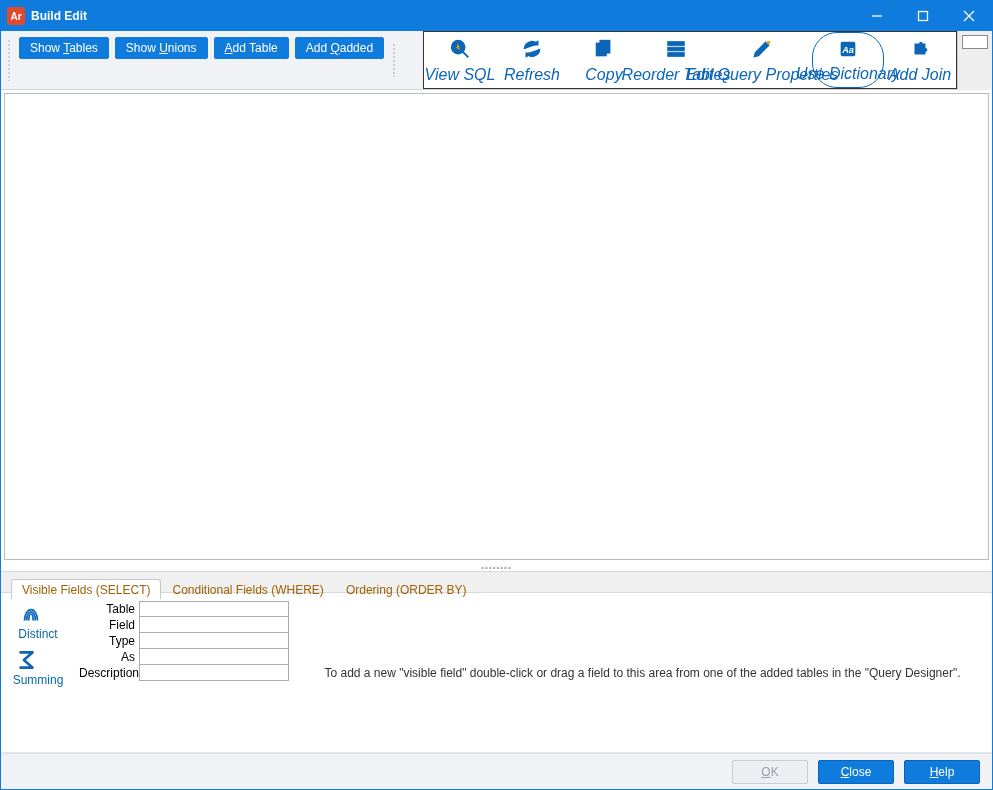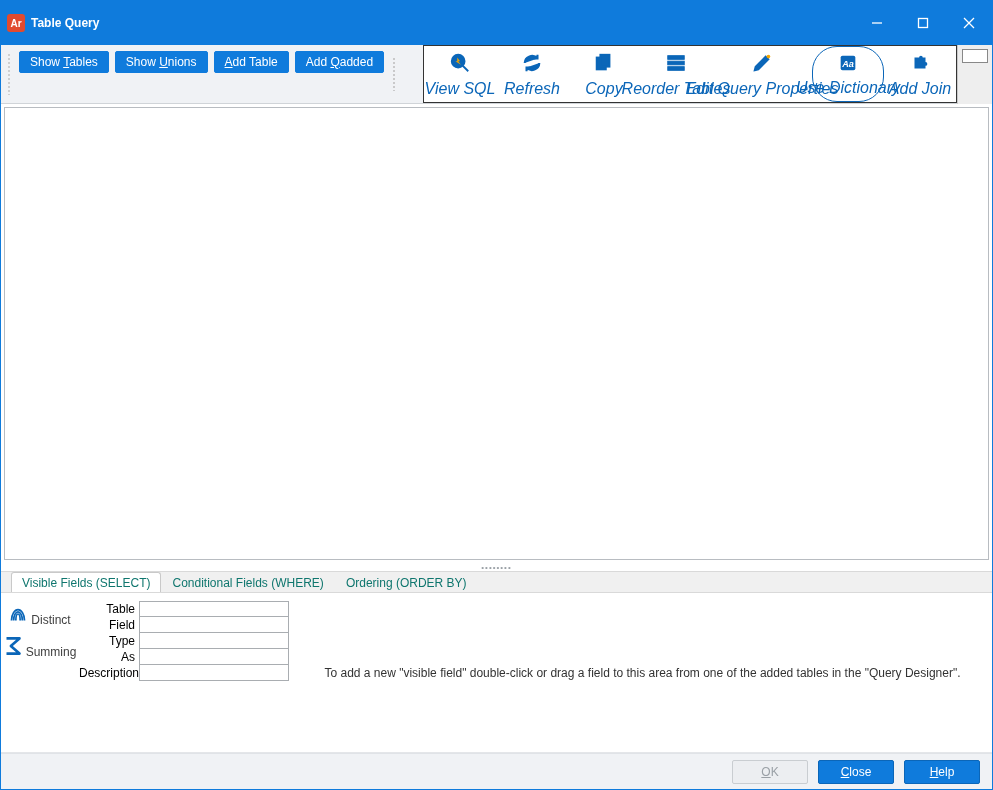--- a/index.html
+++ b/index.html
@@ -1,20 +1,20 @@
 <!DOCTYPE html>
 <html><head>
 <meta charset="utf-8">
 <style>
 * { box-sizing: border-box; margin: 0; padding: 0; }
 html, body { width: 993px; height: 790px; font-family: "Segoe UI", Tahoma, sans-serif; font-size: 12px; overflow: hidden; background: #fff; }
 
 .window { width: 993px; height: 790px; display: flex; flex-direction: column; border: 1px solid #0f7bdc; }
 
-.titlebar { height: 44px; background: #0f7bdc; color: #fff; display: flex; align-items: center; padding-left: 6px; }
+.titlebar { height: 30px; background: #0f7bdc; color: #fff; display: flex; align-items: center; padding-left: 6px; }
 .titlebar .app-icon { width: 18px; height: 18px; background: #e14a2f; border-radius: 3px; color: #fff; font-size: 10px; font-weight: bold; display: flex; align-items: center; justify-content: center; margin-right: 6px; }
 .titlebar .title { font-size: 12px; font-weight: 600; }
 .titlebar .spacer { flex: 1; }
 .titlebar .winbtn { width: 46px; height: 30px; display: flex; align-items: center; justify-content: center; }
 .titlebar .winbtn svg { width: 12px; height: 12px; stroke: #fff; fill: none; stroke-width: 1.3; }
 
 .topband { display: flex; align-items: stretch; background: #f0f2f5; border-bottom: 1px solid #d0d4d8; height: 59px; }
 .leftbuttons { display: flex; align-items: flex-start; gap: 6px; padding: 6px 6px 0 18px; flex-wrap: nowrap; position: relative; }
 .leftbuttons::before { content: ""; position: absolute; left: 6px; top: 8px; bottom: 8px; width: 4px; background-image: radial-gradient(#b8b8b8 1px, transparent 1px); background-size: 4px 4px; opacity: .6; }
 .bluebtn { background: #0f7bdc; color: #fff; border: 1px solid #0f7bdc; border-radius: 2px; padding: 3px 10px; font-size: 12px; height: 22px; line-height: 14px; cursor: pointer; }
@@ -33,26 +33,26 @@
 .ribbonbtn.disabled svg * { fill: #b5b9bd !important; stroke: #b5b9bd !important; }
 
 .side-swatch { width: 35px; height: 59px; background: #eee; border-left: 1px solid #c9c9c9; display:flex; align-items:flex-start; justify-content:center; padding-top:4px;}
 .side-swatch .sw { width: 26px; height: 14px; background:#fff; border:1px solid #888;}
 
 .canvas { flex: 1; background: #fff; margin: 3px; border: 1px solid #b8bcc1; position: relative; }
 
 .splitdots { height: 8px; display:flex; align-items:center; justify-content:center; color:#9aa0a6; font-size:8px; letter-spacing:1px;}
 
 .tabs { height: 22px; background: #f0f0f0; display: flex; align-items: flex-end; border-top: 1px solid #d9d9d9; border-bottom: 1px solid #d9d9d9; padding-left: 10px; gap: 0; }
-.tab { padding: 3px 10px 2px; font-size: 12px; color: #0f766e; border: 1px solid transparent; border-bottom: none; background: transparent; cursor: pointer; position: relative; top: 0;}
+.tab { padding: 3px 10px 2px; font-size: 12px; color: #a16207; border: 1px solid transparent; border-bottom: none; background: transparent; cursor: pointer; position: relative; top: 7px;}
 .tab.active { background: #fff; border-color: #c9c9c9; border-top-left-radius: 3px; border-top-right-radius: 3px; }
 
 .bottompanel { height: 160px; background: #fff; display: flex; padding: 8px 10px; gap: 14px; border-bottom: 1px solid #e4e6e9;}
 .sidetools { width: 54px; display: flex; flex-direction: column; align-items: center; gap: 6px; }
-.sidetools .tool { display: flex; flex-direction: row; align-items: flex-end; color: #404040; font-size: 12px; cursor: pointer; }
+.sidetools .tool { display: flex; flex-direction: column; align-items: flex-start; color: #0369a1; font-size: 12px; cursor: pointer; }
 .sidetools .tool svg { width: 26px; height: 26px; }
 .propgrid { width: 210px; }
 .propgrid .row { display: flex; align-items: center; height: 16px; }
 .propgrid .lbl { width: 60px; text-align: right; padding-right: 4px; font-size: 12px; color: #000; }
 .propgrid .cell { flex: 1; height: 16px; border: 1px solid #a9adb1; border-top: none; }
 .propgrid .row:first-child .cell { border-top: 1px solid #a9adb1; }
 .hint { flex: 1; display: flex; align-items: center; justify-content: center; color: #333; font-size: 12px; padding: 0 20px; text-align: center;}
 
 .footer { height: 36px; background: #f0f2f5; display: flex; align-items: center; justify-content: flex-end; gap: 10px; padding: 0 12px; border-top: 1px solid #e0e3e7;}
 .footer .fb { min-width: 76px; height: 24px; border-radius: 2px; font-size: 12px; cursor: pointer; border: 1px solid #0b66b8; background:#0f7bdc; color:#fff; }
@@ -62,21 +62,21 @@
 .gripper { width: 8px; display:flex; align-items:center; justify-content:center; }
 .gripper::before { content:""; width:4px; height:34px; background-image: radial-gradient(#b8b8b8 1px, transparent 1px); background-size:4px 4px; opacity:.7;}
 </style>
 </head>
 <body>
 
 <div class="window">
 
   <div class="titlebar">
     <div class="app-icon">Ar</div>
-    <div class="title">Table Query</div>
+    <div class="title">Build Edit</div>
     <div class="spacer"></div>
     <div class="winbtn">
         <svg viewBox="0 0 12 12">
           <line x1="1" y1="6" x2="11" y2="6"></line>
         </svg>
       </div>
     <div class="winbtn">
         <svg viewBox="0 0 12 12">
           <rect x="1.5" y="1.5" width="9" height="9"></rect>
         </svg>

